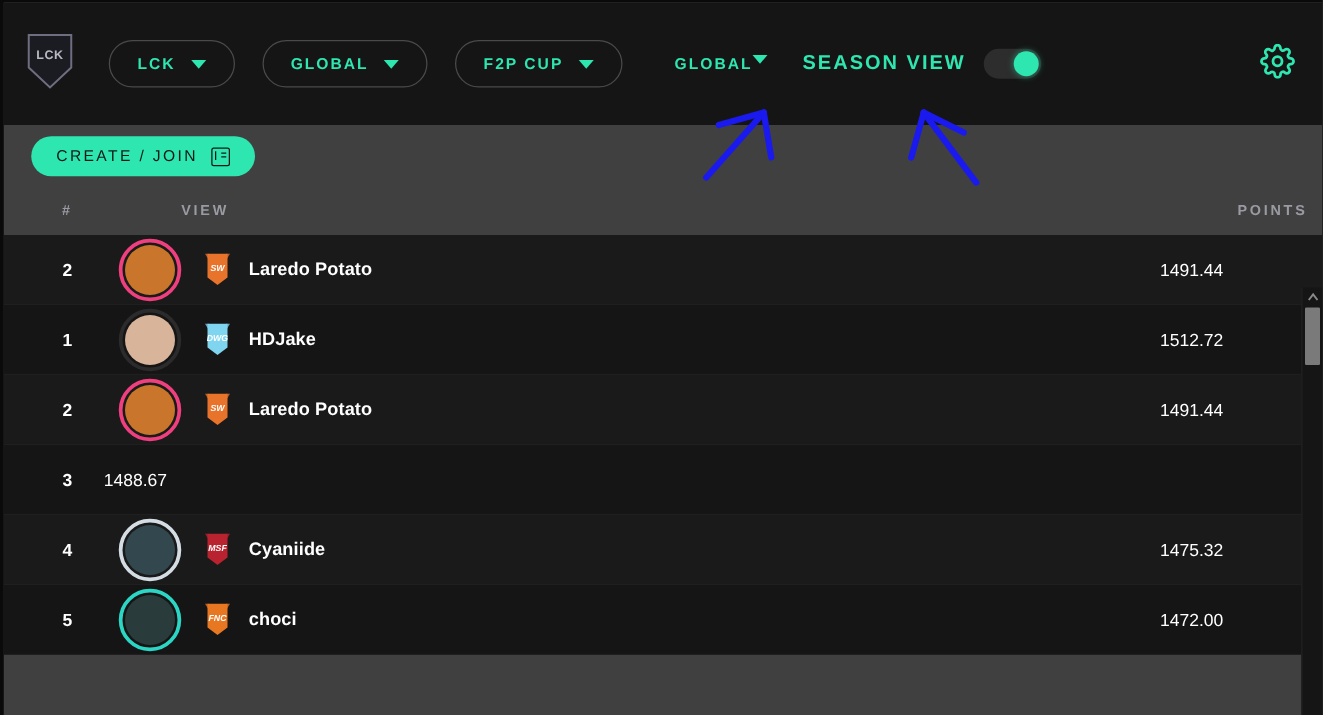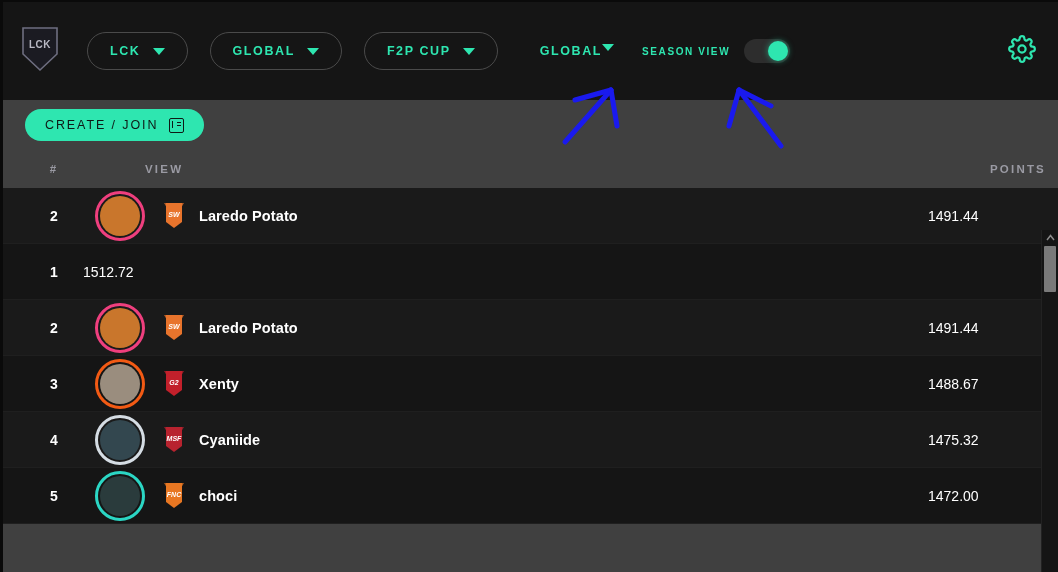--- a/index.html
+++ b/index.html
@@ -88,21 +88,21 @@
   }
 
   .season-wrap {
     display: flex;
     align-items: center;
     gap: 14px;
     flex: 0 0 auto;
   }
   .season-lbl {
     color: #2ee6b0;
-    font-size: 10px;
+    font-size: 16px;
     font-weight: 700;
     letter-spacing: 1.6px;
   }
   .toggle {
     width: 46px; height: 24px;
     border-radius: 12px;
     background: #2d2d2d;
     position: relative;
     cursor: pointer;
   }
@@ -346,20 +346,35 @@
           <path d="M21 1 H18 V6 Z" fill="#e8742c" opacity=".75"></path>
           <text x="11" y="15" text-anchor="middle" font-size="7" font-family="Liberation Sans, sans-serif" font-weight="700" fill="#ffffff" font-style="italic">SW</text>
         </svg>
       </div>
       <span class="playername">Laredo Potato</span>
     </div>
     <div class="points">1491.44</div>
   </div>
       <div class="row base">
     <div class="rank">1</div>
+    <div class="namecell">
+      <div class="avatar">
+        <div class="inner" style="background:#d8b49a"></div>
+        <div class="ring" style="border-color:#2b2b2b"></div>
+      </div>
+      <div class="team-badge">
+        <svg width="22" height="28" viewBox="0 0 22 28">
+          <path d="M3 1 H19 V20 L11 26 L3 20 Z" fill="#7fd4ef"></path>
+          <path d="M1 1 H4 V6 Z" fill="#7fd4ef" opacity=".75"></path>
+          <path d="M21 1 H18 V6 Z" fill="#7fd4ef" opacity=".75"></path>
+          <text x="11" y="15" text-anchor="middle" font-size="7" font-family="Liberation Sans, sans-serif" font-weight="700" fill="#ffffff" font-style="italic">DWG</text>
+        </svg>
+      </div>
+      <span class="playername">HDJake</span>
+    </div>
     <div class="points">1512.72</div>
   </div>
       <div class="row alt">
     <div class="rank">2</div>
     <div class="namecell">
       <div class="avatar">
         <div class="inner" style="background:#c9762c"></div>
         <div class="ring" style="border-color:#ef3f7e"></div>
       </div>
       <div class="team-badge">
@@ -369,35 +384,20 @@
           <path d="M21 1 H18 V6 Z" fill="#e8742c" opacity=".75"></path>
           <text x="11" y="15" text-anchor="middle" font-size="7" font-family="Liberation Sans, sans-serif" font-weight="700" fill="#ffffff" font-style="italic">SW</text>
         </svg>
       </div>
       <span class="playername">Laredo Potato</span>
     </div>
     <div class="points">1491.44</div>
   </div>
       <div class="row base">
     <div class="rank">3</div>
-    <div class="namecell">
-      <div class="avatar">
-        <div class="inner" style="background:#9a8d7e"></div>
-        <div class="ring" style="border-color:#f25a14"></div>
-      </div>
-      <div class="team-badge">
-        <svg width="22" height="28" viewBox="0 0 22 28">
-          <path d="M3 1 H19 V20 L11 26 L3 20 Z" fill="#c2202b"></path>
-          <path d="M1 1 H4 V6 Z" fill="#c2202b" opacity=".75"></path>
-          <path d="M21 1 H18 V6 Z" fill="#c2202b" opacity=".75"></path>
-          <text x="11" y="15" text-anchor="middle" font-size="7" font-family="Liberation Sans, sans-serif" font-weight="700" fill="#ffffff" font-style="italic">G2</text>
-        </svg>
-      </div>
-      <span class="playername">Xenty</span>
-    </div>
     <div class="points">1488.67</div>
   </div>
       <div class="row alt">
     <div class="rank">4</div>
     <div class="namecell">
       <div class="avatar">
         <div class="inner" style="background:#33474f"></div>
         <div class="ring" style="border-color:#d5dde4"></div>
       </div>
       <div class="team-badge">

